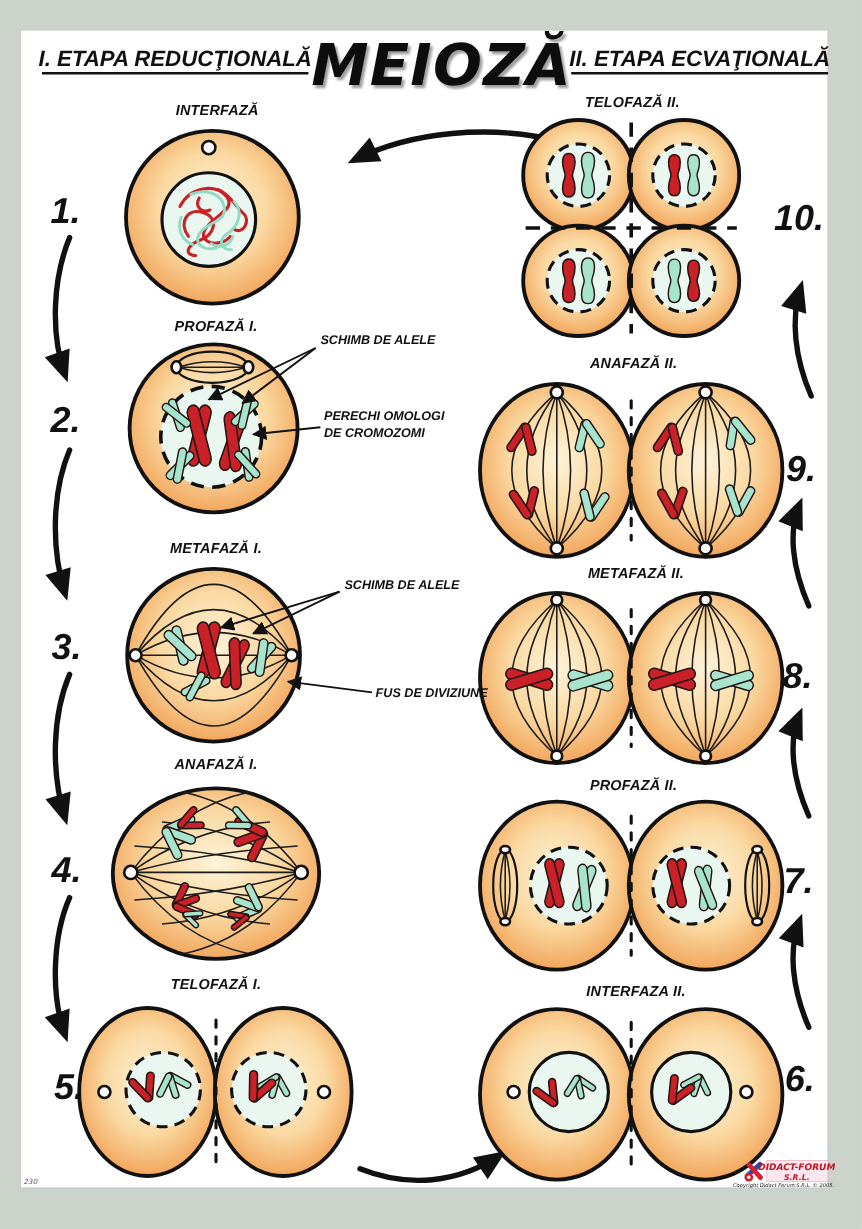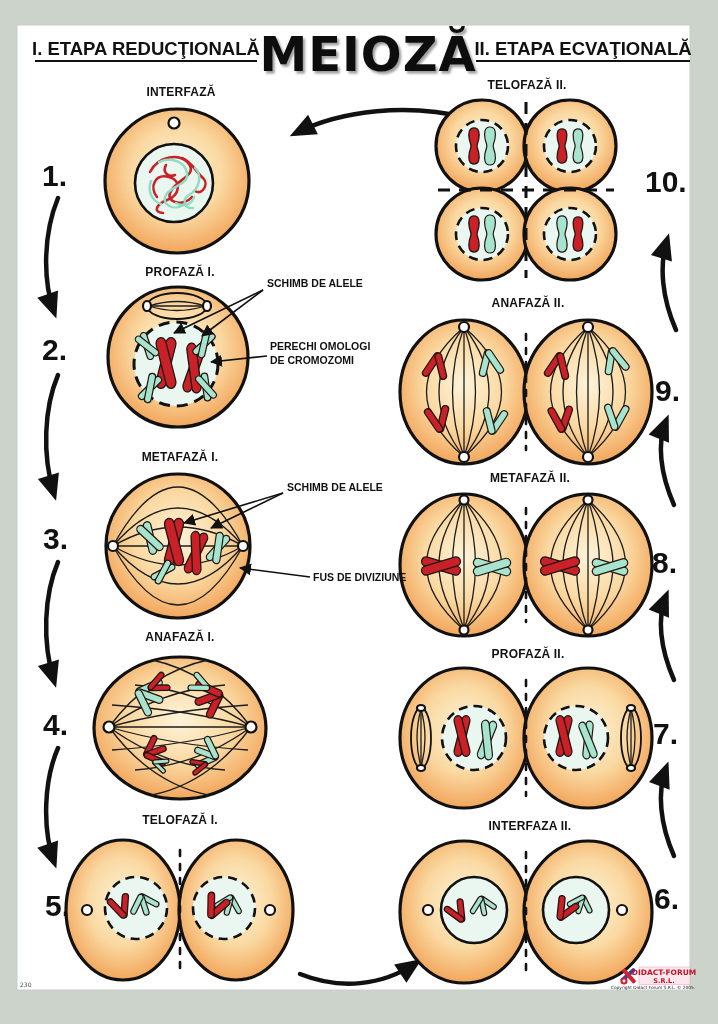--- a/index.html
+++ b/index.html
@@ -1,16 +1,16 @@
 <!DOCTYPE html>
 <html><head>
 <meta charset="utf-8">
 <style>
   html,body{margin:0;padding:0;background:#cbd3cb;}
-  .stage{position:relative;width:718px;height:1024px;overflow:hidden;}
+  .stage{position:relative;width:718px;height:1024px;overflow:hidden;font-style:italic;}
   svg{display:block;}
   text{font-family:"Liberation Sans",sans-serif;fill:#111;}
   .title{font-family:"DejaVu Sans",sans-serif;font-weight:700;font-size:48px;letter-spacing:1px;}
   .hdr{font-weight:700;font-size:18.5px;}
   .stg{font-weight:700;font-size:12px;letter-spacing:.2px;}
   .num{font-weight:700;font-size:30px;}
   .ann{font-weight:700;font-size:10.5px;}
   .tiny{font-family:"DejaVu Sans",sans-serif;font-size:6px;fill:#555;}
   .brand{font-family:"DejaVu Sans",sans-serif;font-weight:700;font-size:7.5px;fill:#c01525;}
   .brand2{font-family:"DejaVu Sans",sans-serif;font-weight:700;font-size:6.5px;fill:#c01525;}

